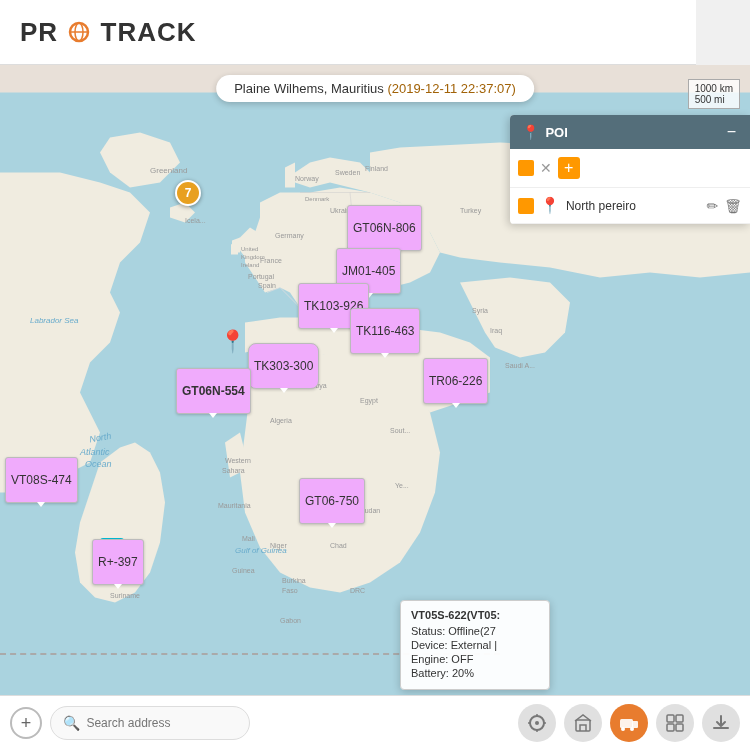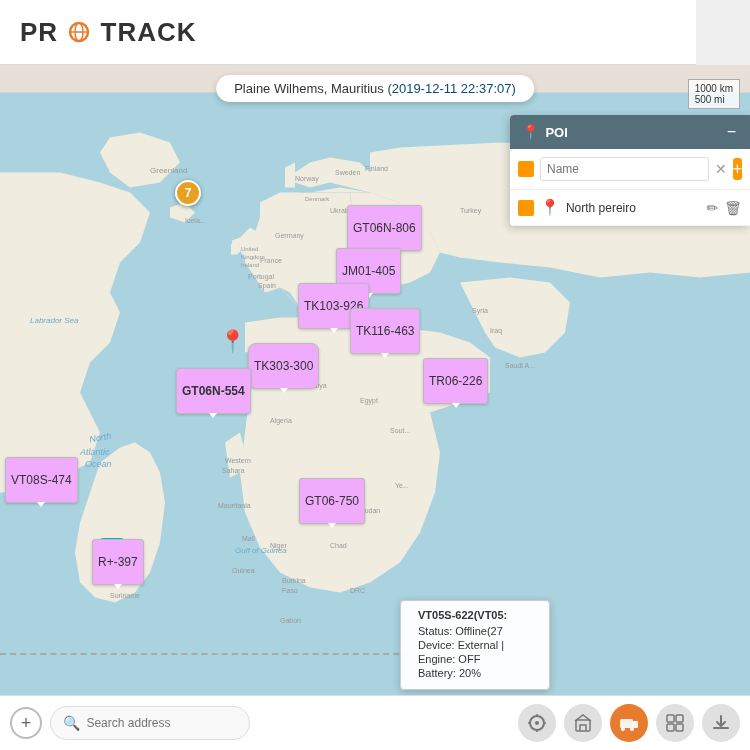--- a/index.html
+++ b/index.html
@@ -59,21 +59,21 @@
       transform: translateX(-50%);
       background: #fff;
       border-radius: 20px;
       padding: 6px 18px;
       font-size: 13px;
       color: #333;
       box-shadow: 0 2px 6px rgba(0,0,0,0.2);
       white-space: nowrap;
       z-index: 10;
     }
-    #location-bar .orange { color: #0c4a6e; }
+    #location-bar .orange { color: #a16207; }
 
     
     #scale-bar {
       position: absolute;
       top: 14px;
       right: 10px;
       background: rgba(255,255,255,0.8);
       padding: 3px 6px;
       font-size: 10px;
       color: #333;
@@ -133,21 +133,21 @@
     }
 
     
     #info-popup {
       position: absolute;
       bottom: 60px;
       left: 400px;
       background: rgba(255,255,255,0.95);
       border: 1px solid #ccc;
       border-radius: 4px;
-      padding: 8px 17px;
+      padding: 8px 10px;
       font-size: 11px;
       color: #333;
       z-index: 30;
       min-width: 150px;
       box-shadow: 0 2px 8px rgba(0,0,0,0.2);
     }
     #info-popup .title { font-weight: bold; margin-bottom: 4px; font-size: 11px; }
     #info-popup .row { margin: 2px 0; }
 
     
@@ -556,21 +556,20 @@
   <div id="poi-panel">
     <div id="poi-header">
       <div class="poi-title-left">
         <span class="pin-icon">📍</span>
         <span>POI</span>
       </div>
       <button class="minus-btn">−</button>
     </div>
     <div id="poi-search">
       <div class="checkbox"></div>
-      <input type="text" placeholder="Name" style="">
       <span class="clear-btn">✕</span>
       <button class="add-btn">+</button>
     </div>
     <div id="poi-row">
       <div class="checkbox"></div>
       <span class="location-pin">📍</span>
       <span class="poi-name">North pereiro</span>
       <div class="action-icons">
         <span>✏</span>
         <span>🗑</span>

